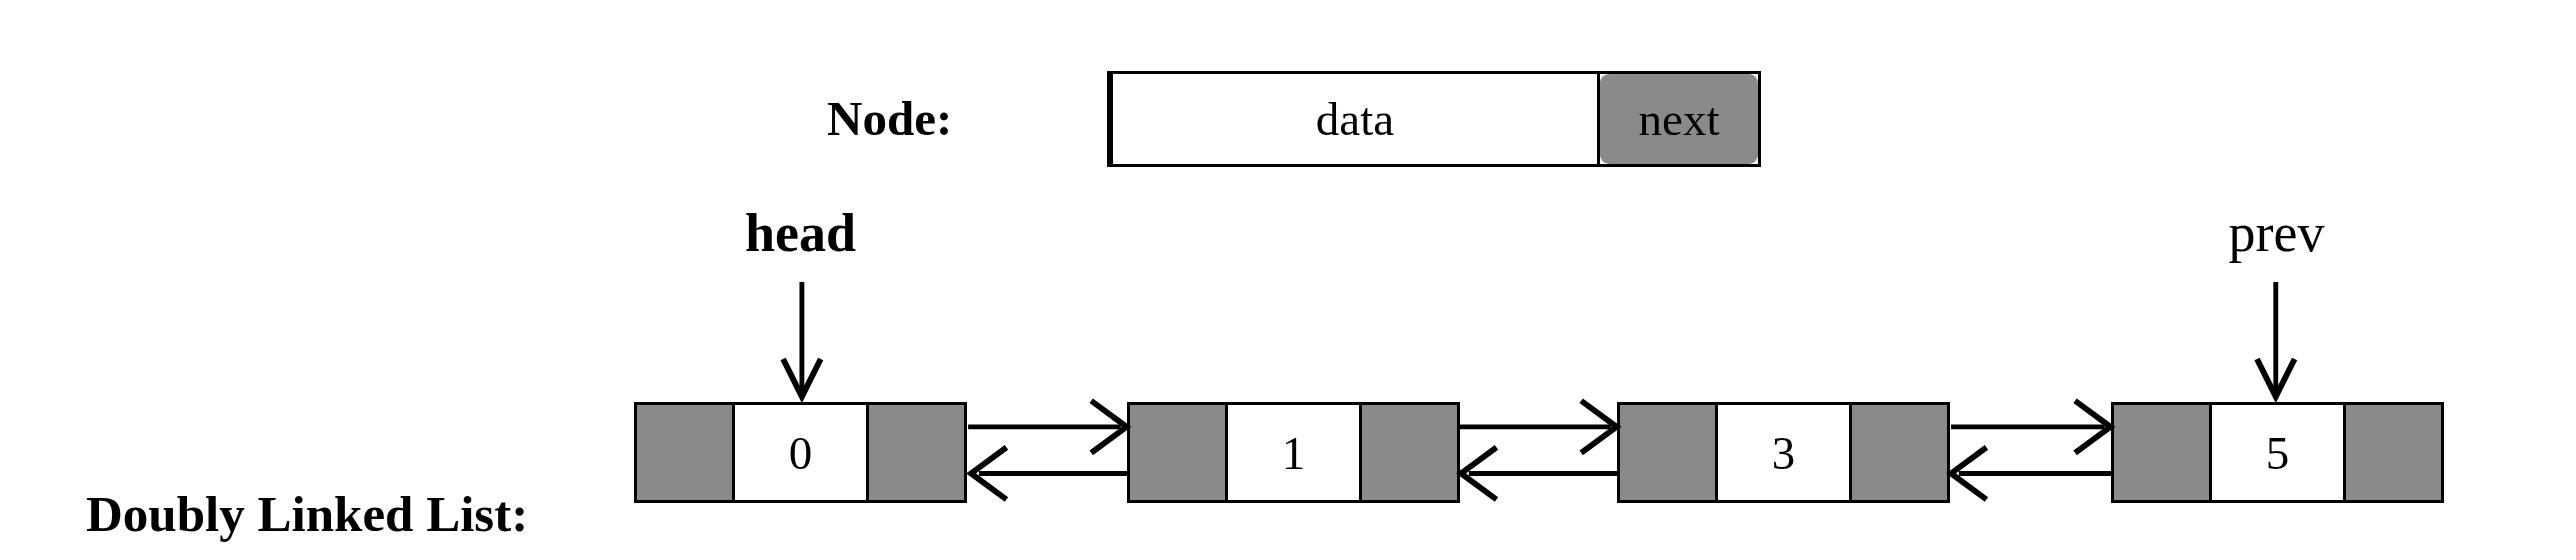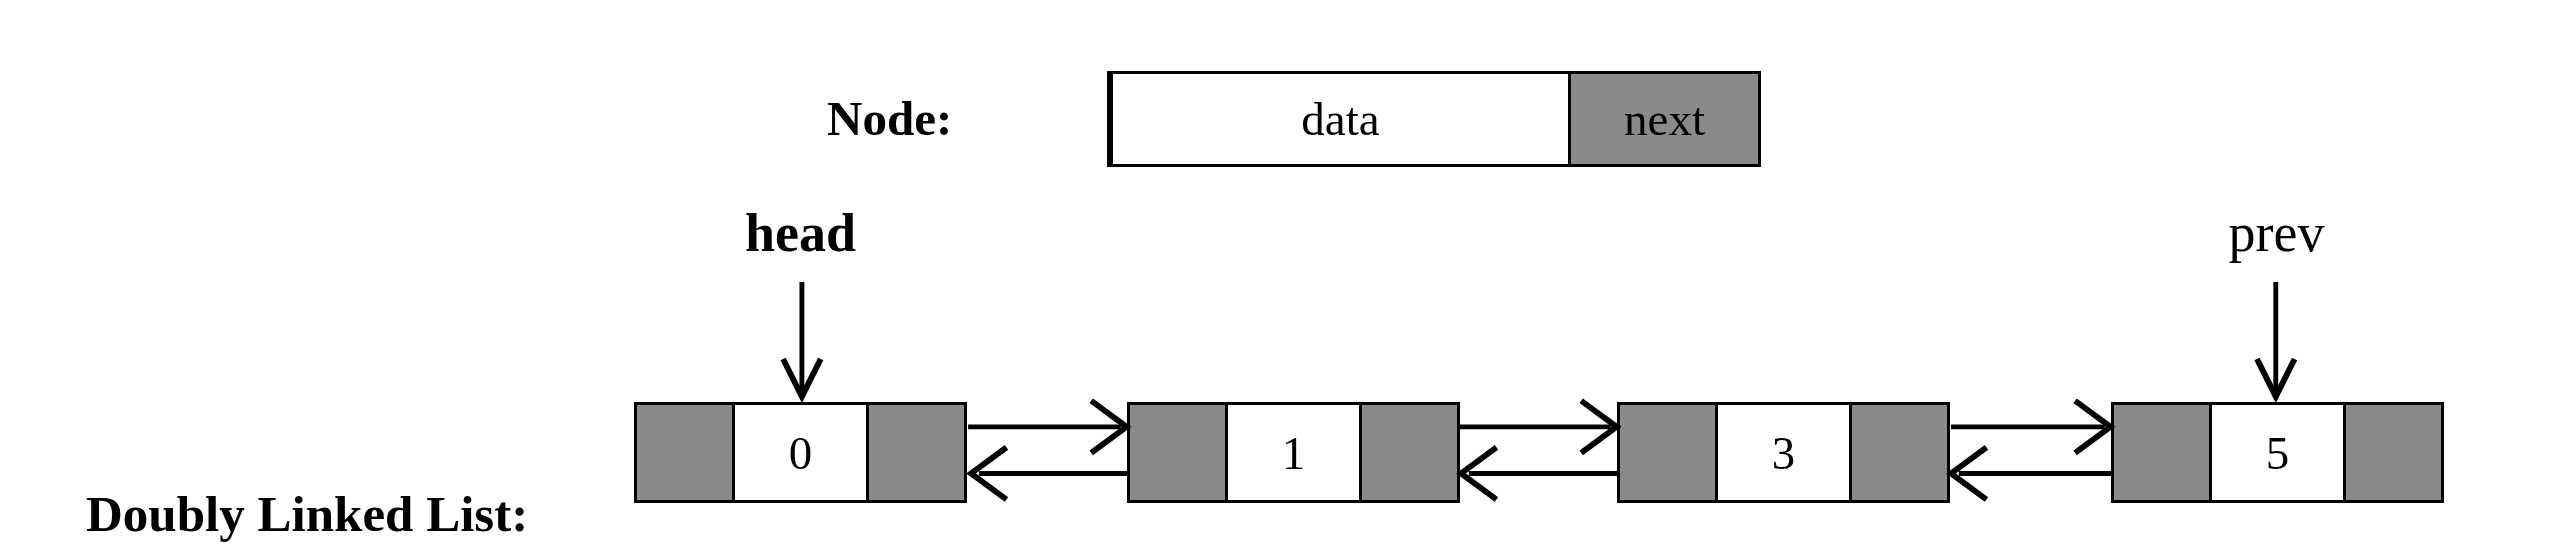--- a/index.html
+++ b/index.html
@@ -32,21 +32,21 @@
     box-sizing:border-box;
     display:flex;
   }
   .legend-cell{
     box-sizing:border-box;
     display:flex;align-items:center;justify-content:center;
     font-size:47px;
   }
   .legend-prev{width:195px;background:var(--pointer-cell);}
   .legend-data{flex:1;background:var(--data-cell);border-left:3.9px solid var(--stroke);border-right:3.9px solid var(--stroke);}
-  .legend-next{width:187px;background:var(--pointer-cell);}
+  .legend-next{width:158px;background:var(--pointer-cell);border-radius:9px;}
 
   
   .ptr-label{
     width:195px;top:206px;
     font-size:54px;line-height:54px;
     text-align:center;white-space:nowrap;
   }
   .head-label{left:703px;font-weight:bold;}
   .tail-label{left:2179px;}
 

